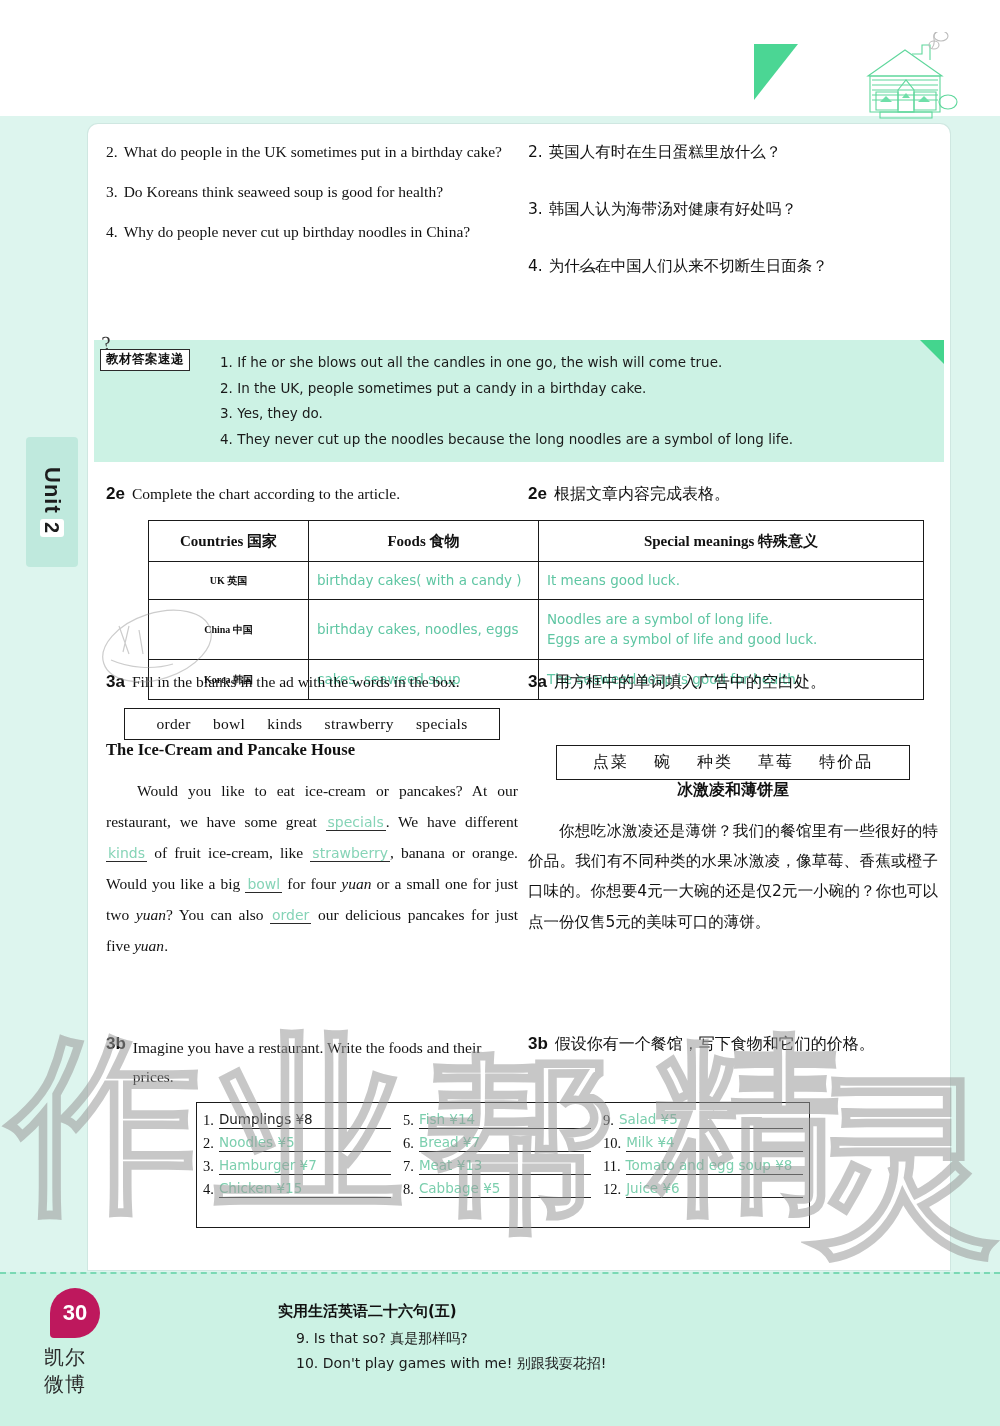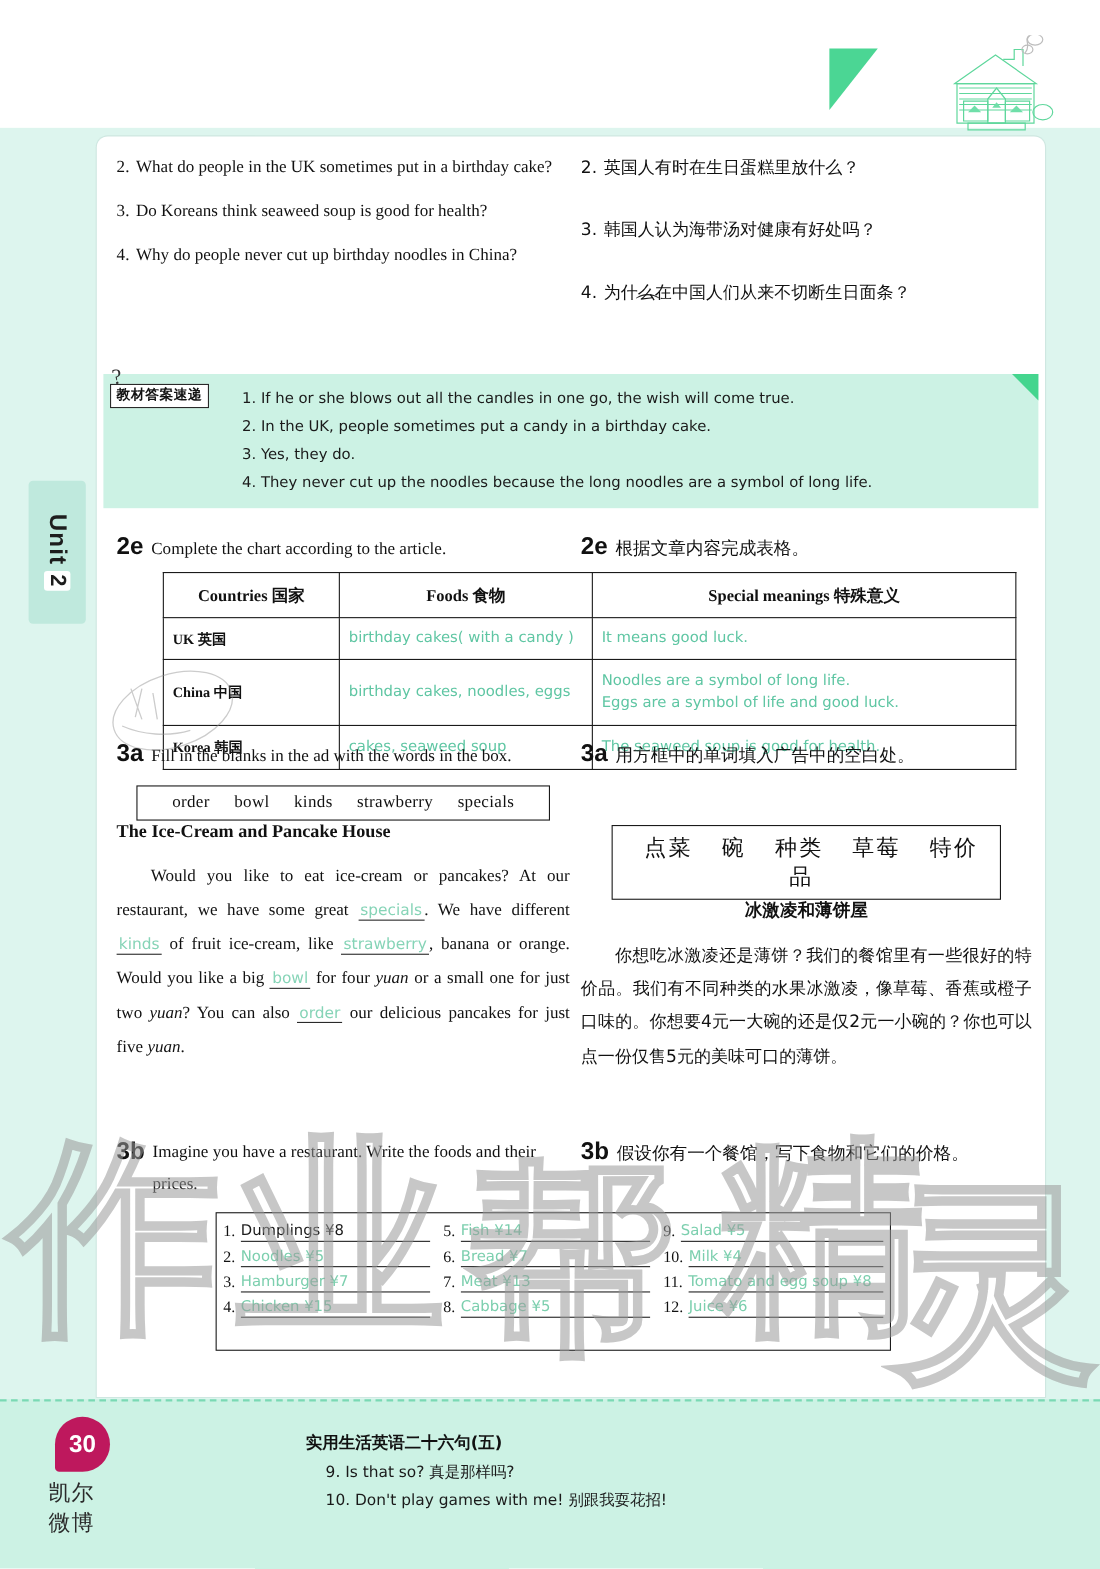--- a/index.html
+++ b/index.html
@@ -103,21 +103,21 @@
   }
   .ans-lines div{
     font-family:"DejaVu Sans",sans-serif;
     font-size:13.5px;color:#1a1a1a;margin-bottom:9.5px;line-height:1.2;
   }
 
   
   .sec-head{display:flex;align-items:baseline;gap:7px;}
   .sec-tag{
     font-family:"Liberation Sans",sans-serif;
-    font-weight:bold;font-size:22px;color:#111;flex:0 0 auto;
+    font-weight:bold;font-size:17px;color:#111;flex:0 0 auto;
   }
   .sec-txt-en{font-family:"Liberation Serif",serif;font-size:15.5px;color:#111;}
   .sec-txt-cn{font-family:"DejaVu Sans",sans-serif;font-size:16px;color:#111;}
 
   
   .chart-wrap{position:absolute;left:60px;top:398px;width:782px;}
   table.chart{
     border-collapse:collapse;width:100%;
     border:1.6px solid #1a1a1a;
     table-layout:fixed;
@@ -126,39 +126,39 @@
     border:1.2px solid #1a1a1a;
     padding:5px 8px;vertical-align:middle;
   }
   table.chart th{
     font-family:"Liberation Serif",serif;font-weight:bold;
     font-size:15px;text-align:center;color:#111;height:30px;
   }
   table.chart th .cnsub{font-family:"DejaVu Sans",sans-serif;font-weight:bold;}
   td.country{
     font-family:"Liberation Serif",serif;font-weight:bold;
-    font-size:13px;text-align:left;color:#111;
+    font-size:10px;text-align:center;color:#111;
   }
   td.country .cnsub{font-family:"DejaVu Sans",sans-serif;font-weight:bold;}
   td.ans{
     font-family:"DejaVu Sans",sans-serif;font-size:13.5px;
     color:#5fc6a3;line-height:1.45;
   }
   .r1{height:38px;}
   .r2{height:60px;}
   .r3{height:40px;}
 
   
   .wordbox{
     border:1.6px solid #1a1a1a;
     padding:6px 10px;text-align:center;
     font-family:"Liberation Serif",serif;font-size:15.5px;
     letter-spacing:.3px;color:#111;
   }
-  .wordbox.cn{font-family:"DejaVu Sans",sans-serif;font-size:20px;letter-spacing:2px;}
+  .wordbox.cn{font-family:"DejaVu Sans",sans-serif;font-size:16px;letter-spacing:2px;}
   .wordbox span{margin:0 9px;}
 
   .ad-title{
     font-family:"Liberation Serif",serif;font-weight:bold;font-size:16.5px;
     color:#111;margin:0 0 6px 0;
   }
   .ad-title.cn{font-family:"DejaVu Sans",sans-serif;text-align:center;font-size:16px;}
   .ad-body{
     font-family:"Liberation Serif",serif;font-size:15.5px;color:#111;
     line-height:2.0;text-align:justify;text-indent:2em;margin-top:15px;

